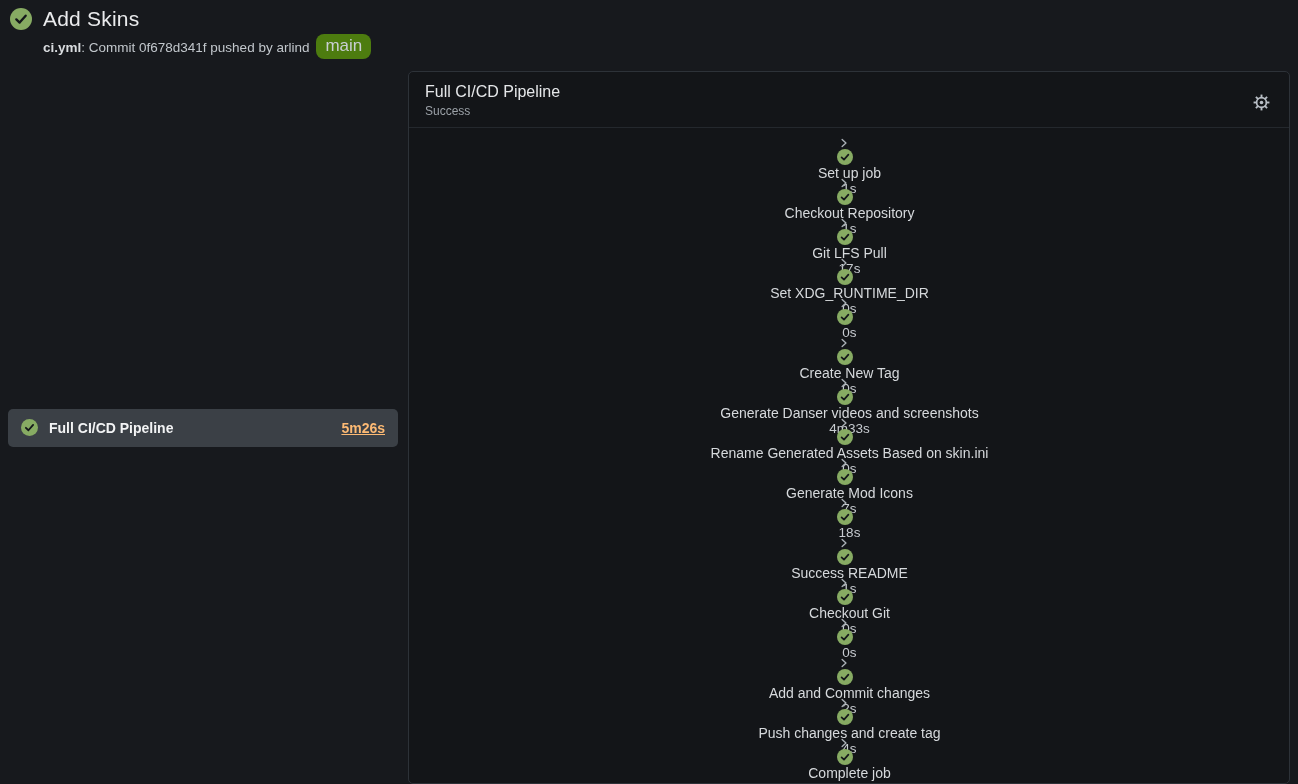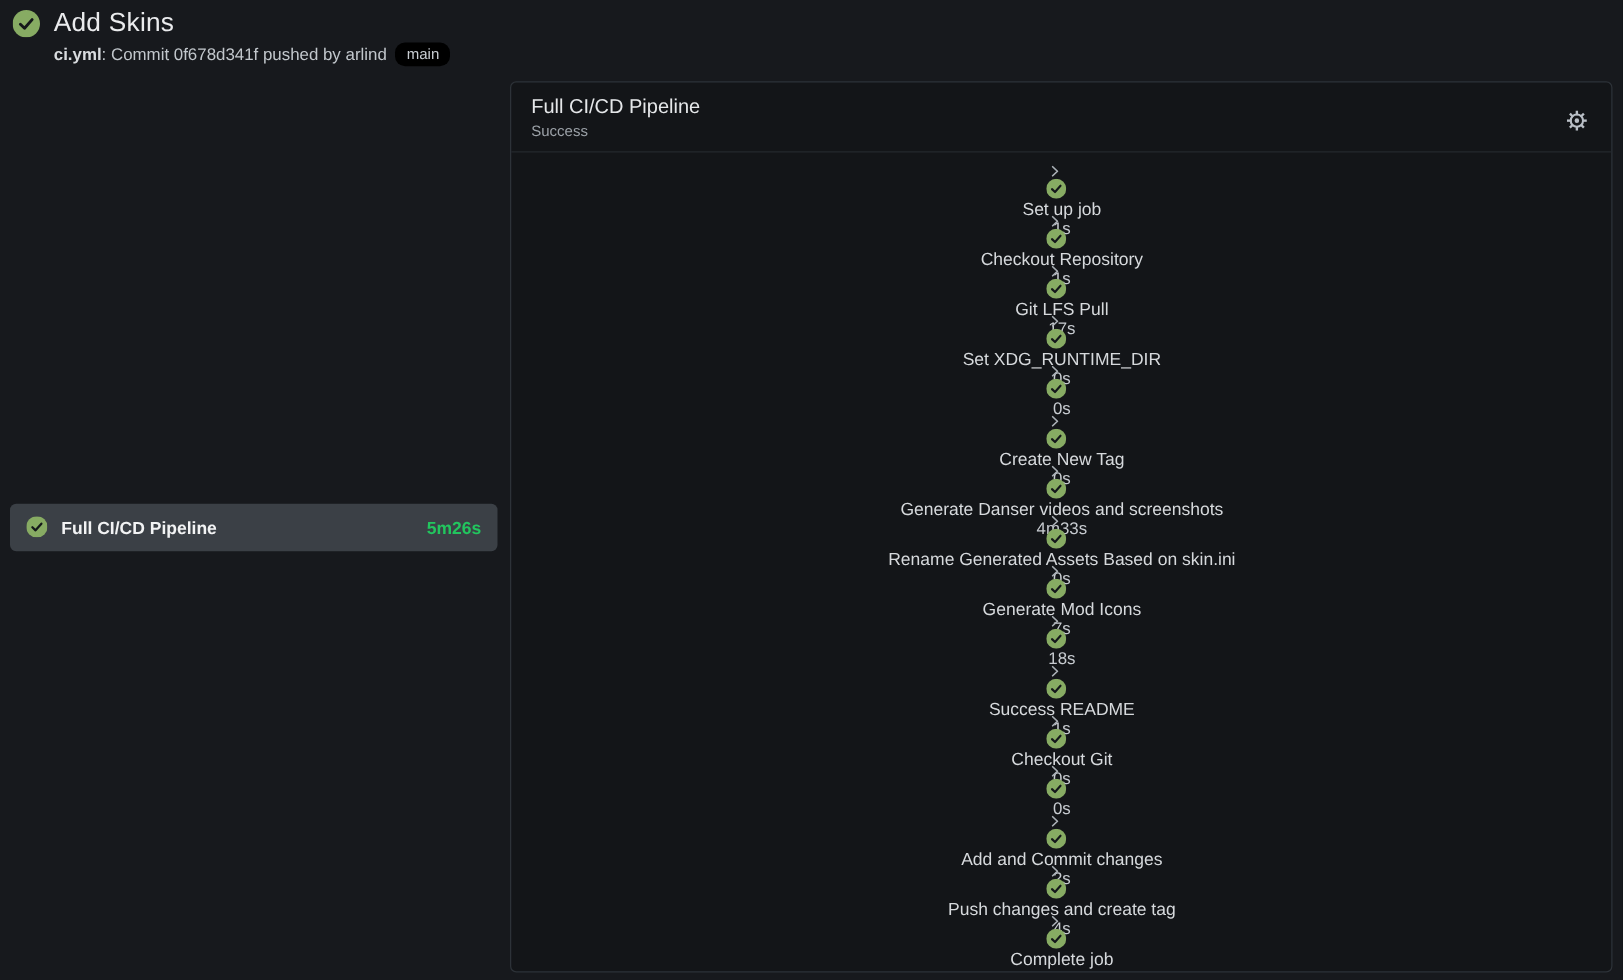--- a/index.html
+++ b/index.html
@@ -18,38 +18,38 @@
   .title-row { display: flex; align-items: center; gap: 11px; }
   .big-check { width: 22px; height: 22px; flex: 0 0 22px; }
   .run-title {
     margin: 0; font-size: 21px; font-weight: 500;
     color: #eaebed; letter-spacing: 0.2px;
   }
   .subtitle { margin: 3px 0 0 33px; font-size: 13.5px; color: #c2c7cc; }
   .subtitle .wf { font-weight: 700; color: #d9dcdf; }
   .branch-badge {
     display: inline-block; margin-left: 7px; padding: 2px 9px 3px;
-    background: #000000; color: #c9ced3;
-    font-size: 12px; border-radius: 8px; vertical-align: 1px;
+    background: #4d7c0f; color: #c9ced3;
+    font-size: 17px; border-radius: 8px; vertical-align: 1px;
     cursor: pointer;
   }
 
   
   .content { display: flex; gap: 10px; align-items: center; }
 
   
   .sidebar { width: 390px; flex: 0 0 390px; }
   .job-card {
     height: 38px; background: #3b4046; border-radius: 5px;
     display: flex; align-items: center; gap: 11px;
     padding: 0 13px; cursor: pointer;
   }
   .job-card .check-icon { width: 17px; height: 17px; flex: 0 0 17px; }
   .job-name { flex: 1; font-size: 14px; font-weight: 700; color: #f2f3f4; }
-  .job-duration { font-size: 14px; font-weight: 700; color: #22c55e; }
+  .job-duration { font-size: 14px; font-weight: 700; color: #fdba74; text-decoration: underline; }
 
   
   .panel {
     flex: 1; height: 713px;
     background: #131518;
     border: 1px solid #2d3238;
     border-radius: 5px;
     display: flex; flex-direction: column;
   }
   .panel-header {

